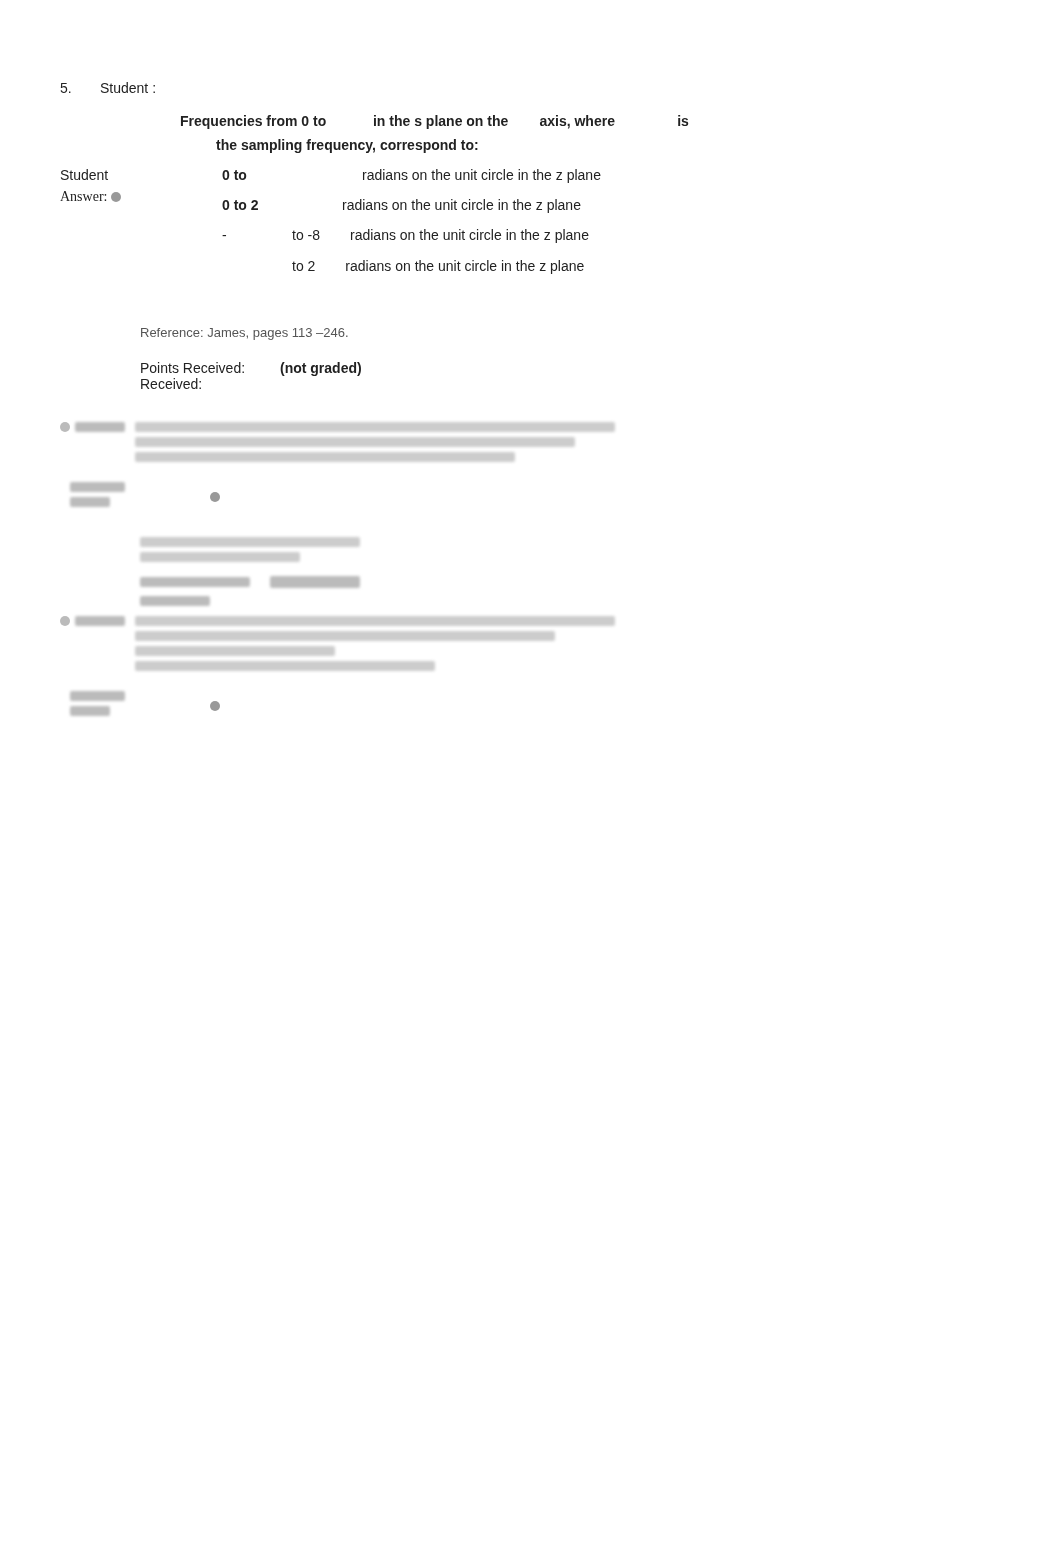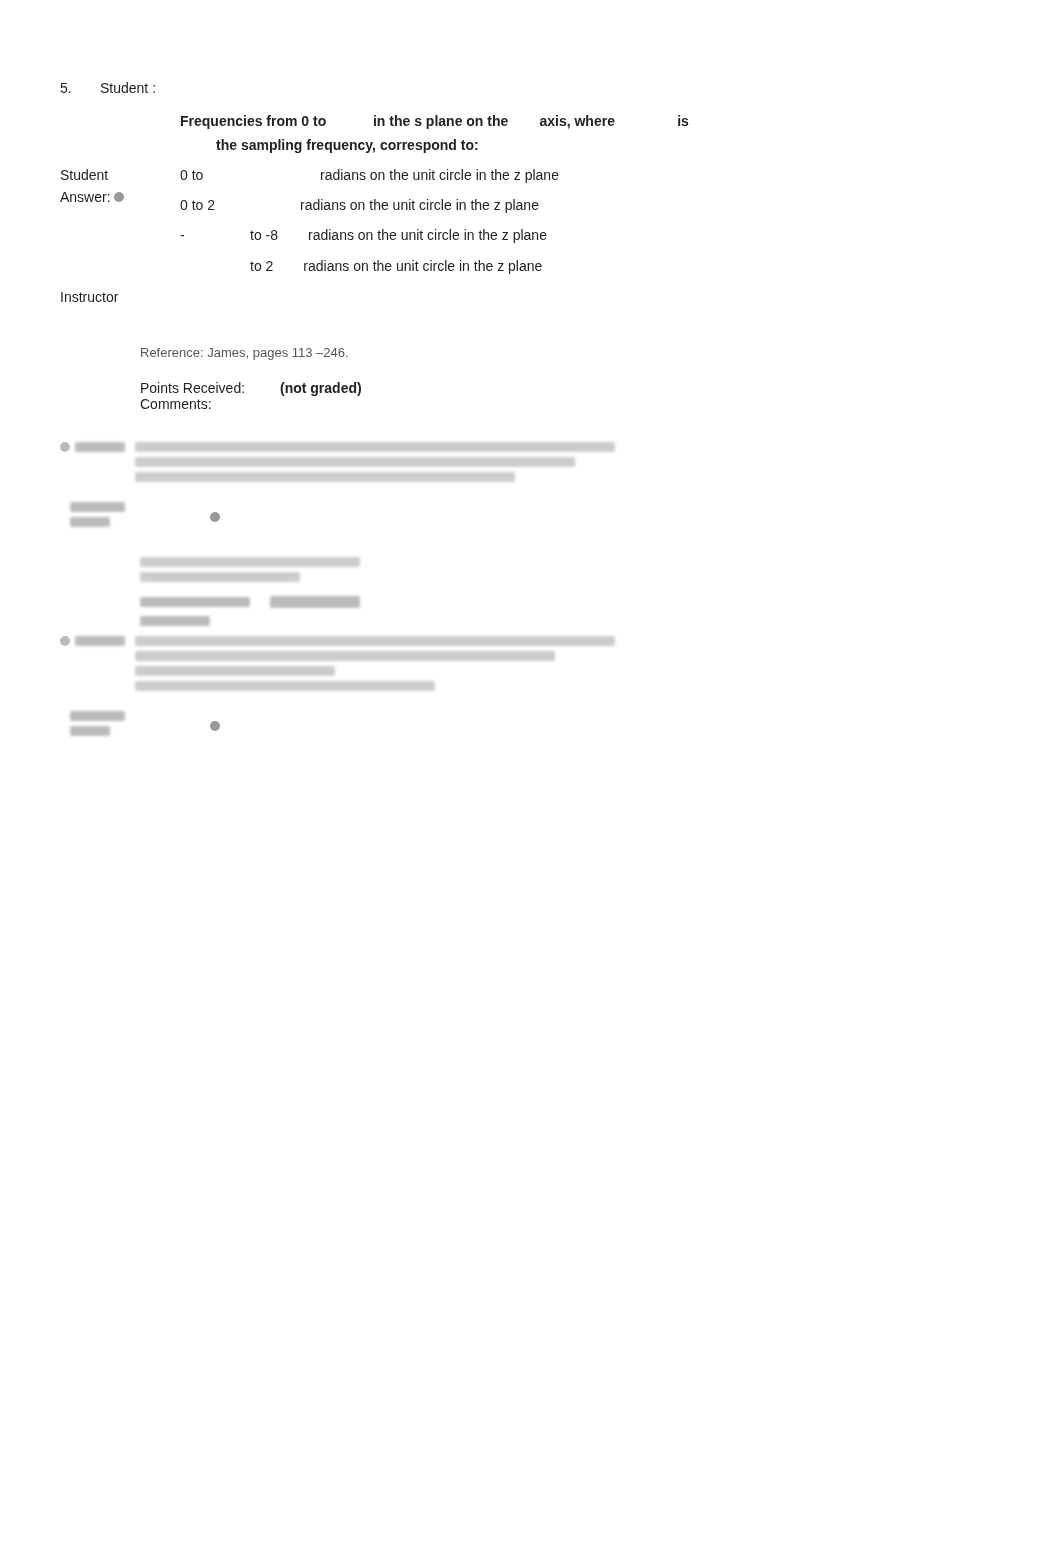--- a/index.html
+++ b/index.html
@@ -15,20 +15,21 @@
     }
 
     .question-block {
       margin-bottom: 20px;
     }
 
     .student-answer-row {
       display: flex;
       align-items: flex-start;
       margin-top: 10px;
+      gap: 42px;
     }
 
     .student-label {
       min-width: 120px;
       font-size: 14px;
       font-weight: normal;
       line-height: 1.6;
     }
 
     .answer-options {
@@ -39,20 +40,21 @@
     .answer-option-row {
       display: flex;
       align-items: center;
       margin-bottom: 8px;
       line-height: 1.6;
     }
 
     .option-prefix {
       min-width: 60px;
       font-size: 14px;
+      font-weight: bold;
     }
 
     .option-text {
       font-size: 14px;
     }
 
     .dot-marker {
       width: 10px;
       height: 10px;
       background: #999;
@@ -130,21 +132,21 @@
         &nbsp;&nbsp;&nbsp;&nbsp;&nbsp;&nbsp;&nbsp;&nbsp;&nbsp;&nbsp;&nbsp;&nbsp;&nbsp;&nbsp;
         <span>is</span>
       </div>
       <div style="font-size:14px; line-height:1.7;margin-left:36px;">the sampling frequency, correspond to:</div>
     </div>
   </div>
 
   <div class="student-answer-row" style="margin-top: 6px;">
     <div class="student-label">
       <div>Student</div>
-      <div style="display:flex; align-items: center;">
+      <div style="display:flex; align-items: center; font-family: Liberation Serif, serif;">
         <span>Answer:</span>
         &nbsp;
         <span class="dot-marker"></span>
       </div>
     </div>
 
     <div class="answer-options">
 
       <div class="answer-option-row">
         <span class="option-prefix">0 to</span>
@@ -169,36 +171,33 @@
       <div class="answer-option-row">
         <span style="min-width:20px;">&nbsp;</span>
         <span style="min-width:50px;">&nbsp;</span>
         <span>to 2</span>
         <span style="min-width:30px;">&nbsp;</span>
         <span class="option-text">radians on the unit circle in the z plane</span>
       </div>
     </div>
   </div>
 
-  <div style="margin-top: 4px;">
-    <span>Instructor</span>
-  </div>
 </div>
 
 <div class="reference-block">
   <span>Reference: James, pages 113    –246.</span>
 </div>
 
 <div class="points-row">
   <span class="points-label">Points Received:</span>
   <span class="points-value">(not graded)</span>
 </div>
 
 <div class="comments-row">
-  <span>Comments:</span>
+  <span>Received:</span>
 </div>
 
 <div style="display:flex; align-items: flex-start; margin-bottom: 20px; margin-top: 10px;">
   <div style="display:flex; align-items: center; min-width: 40px; margin-right: 10px;">
     <div style="width:10px; height:10px; border-radius:50%; background:#bbb; margin-right:5px;"></div>
     <div style="width:50px; height:10px; background:#bbb; border-radius:2px; filter:blur(1.5px);"></div>
   </div>
   <div style="flex:1;">
     <div style="width:480px; height:10px; background:#ccc; border-radius:2px; filter:blur(1.5px); margin-bottom:5px;"></div>
     <div style="width:440px; height:10px; background:#ccc; border-radius:2px; filter:blur(1.5px); margin-bottom:5px;"></div>

